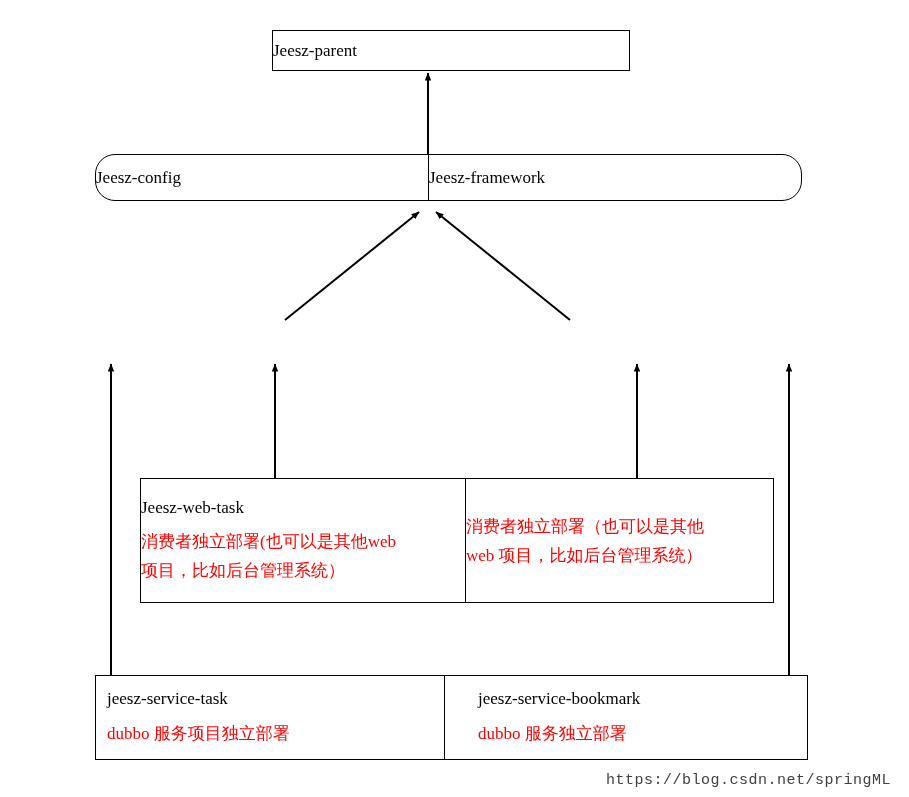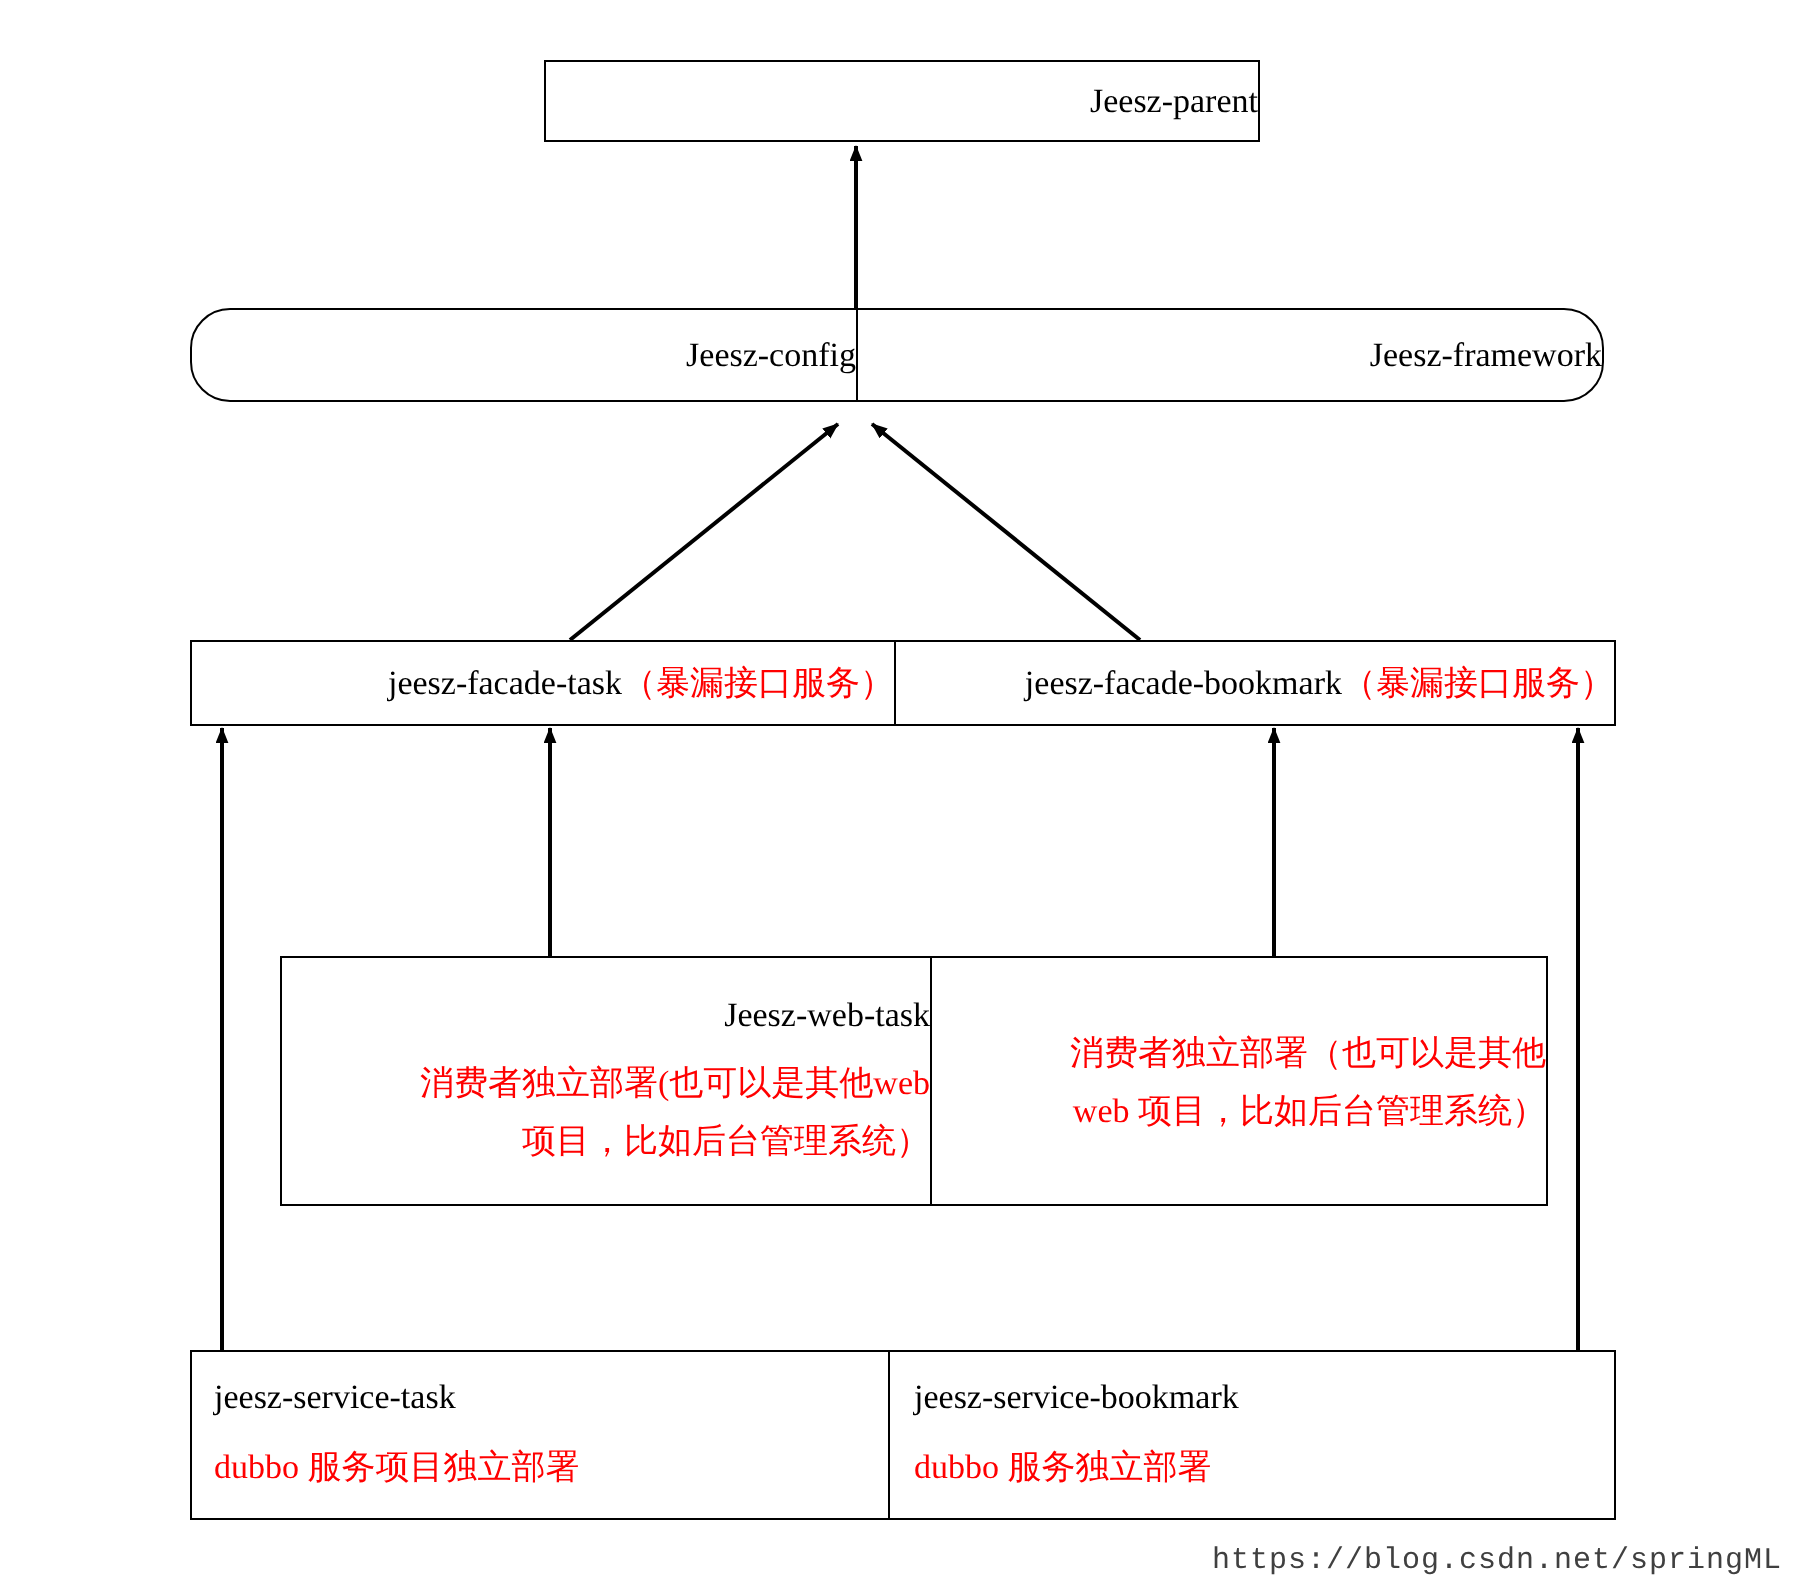--- a/index.html
+++ b/index.html
@@ -25,21 +25,21 @@
     border: 1px solid #000000;
     box-sizing: border-box;
     background: #ffffff;
   }
   .cell {
     position: absolute;
     box-sizing: border-box;
     display: flex;
     flex-direction: column;
     justify-content: center;
-    align-items: flex-end;
+    align-items: flex-start;
     text-align: center;
   }
   .cell.left-align {
     align-items: flex-start;
     text-align: left;
   }
   .divider {
     position: absolute;
     width: 1px;
     background: #000000;
@@ -114,50 +114,41 @@
   <div class="box" style="left:95px; top:154px; width:707px; height:47px;border-radius:20px;">
     <div class="cell" style="left:0; top:0; width:332px; height:100%;">
       <span class="title-line">Jeesz-config</span>
     </div>
     <div class="divider" style="left:332px; top:0; height:100%;"></div>
     <div class="cell" style="left:333px; top:0; width:372px; height:100%;">
       <span class="title-line">Jeesz-framework</span>
     </div>
   </div>
 
-  <div class="box" style="left:95px; top:320px; width:713px; height:43px;">
-    <div class="cell" style="left:0; top:0; width:351px; height:100%;">
-      <span class="title-line"><span>jeesz-facade-task</span><span class="red">（暴漏接口服务）</span></span>
-    </div>
-    <div class="divider" style="left:351px; top:0; height:100%;"></div>
-    <div class="cell" style="left:352px; top:0; width:359px; height:100%;">
-      <span class="title-line"><span>jeesz-facade-bookmark</span><span class="red">（暴漏接口服务）</span></span>
-    </div>
-  </div>
 
   <div class="box" style="left:140px; top:478px; width:634px; height:125px;">
     <div class="cell" style="left:0; top:0; width:324px; height:100%;">
       <span class="title-line" style="margin-bottom:8px;">Jeesz-web-task</span>
       <span class="red-line">消费者独立部署(也可以是其他web</span>
       <span class="red-line">项目，比如后台管理系统）</span>
     </div>
     <div class="divider" style="left:324px; top:0; height:100%;"></div>
     <div class="cell" style="left:325px; top:0; width:307px; height:100%;">
       <span class="red-line">消费者独立部署（也可以是其他</span>
       <span class="red-line">web 项目，比如后台管理系统）</span>
     </div>
   </div>
 
   <div class="box" style="left:95px; top:675px; width:713px; height:85px;">
     <div class="cell left-align" style="left:0; top:0; width:348px; height:100%; padding-left:11px;">
       <span class="title-line" style="margin-bottom:9px;">jeesz-service-task</span>
       <span class="red-line">dubbo 服务项目独立部署</span>
     </div>
     <div class="divider" style="left:348px; top:0; height:100%;"></div>
-    <div class="cell left-align" style="left:349px; top:0; width:362px; height:100%; padding-left:12px;">
+    <div class="cell left-align" style="left:370px; top:0; width:362px; height:100%; padding-left:12px;">
       <span class="title-line" style="margin-bottom:9px;">jeesz-service-bookmark</span>
       <span class="red-line">dubbo 服务独立部署</span>
     </div>
   </div>
 
   <div class="watermark">https://blog.csdn.net/springML</div>
 
 </div>
 
 </body></html>

